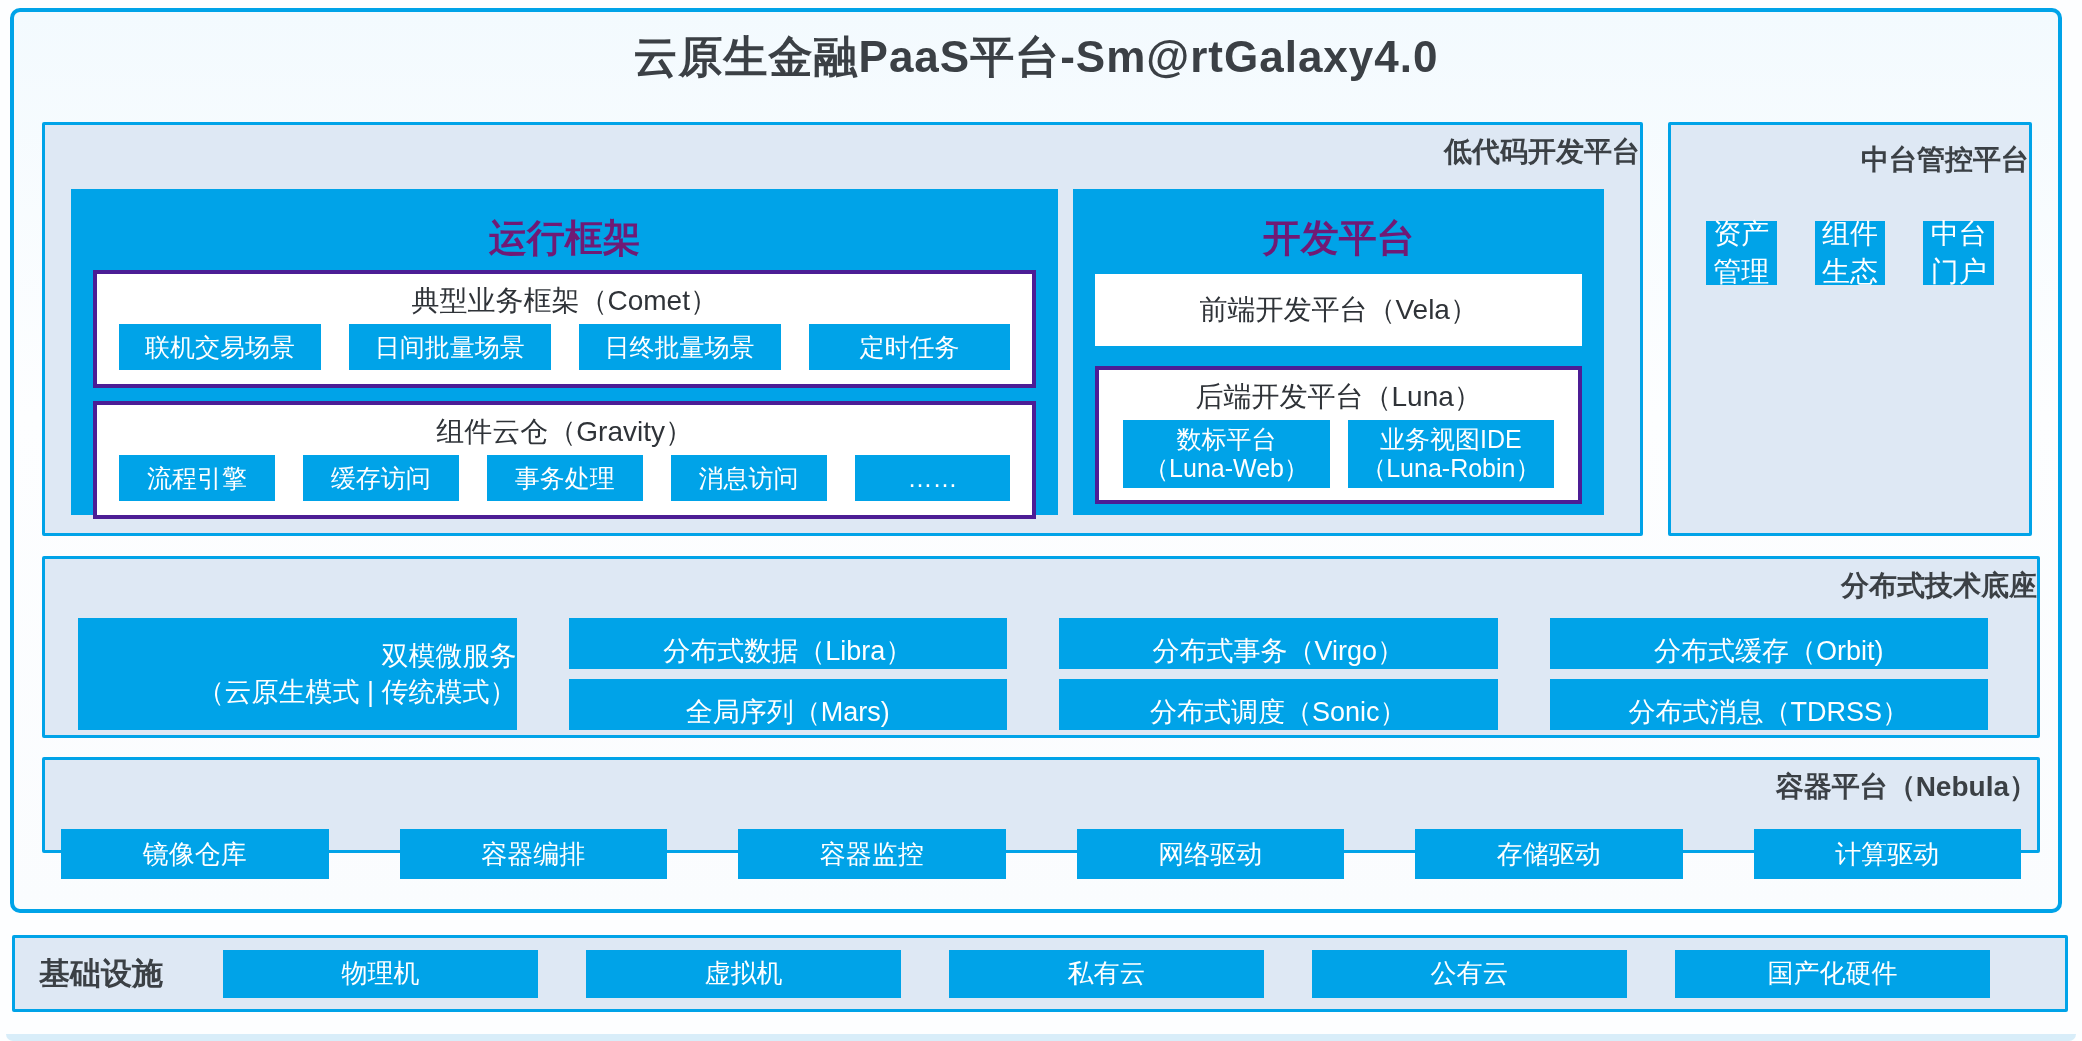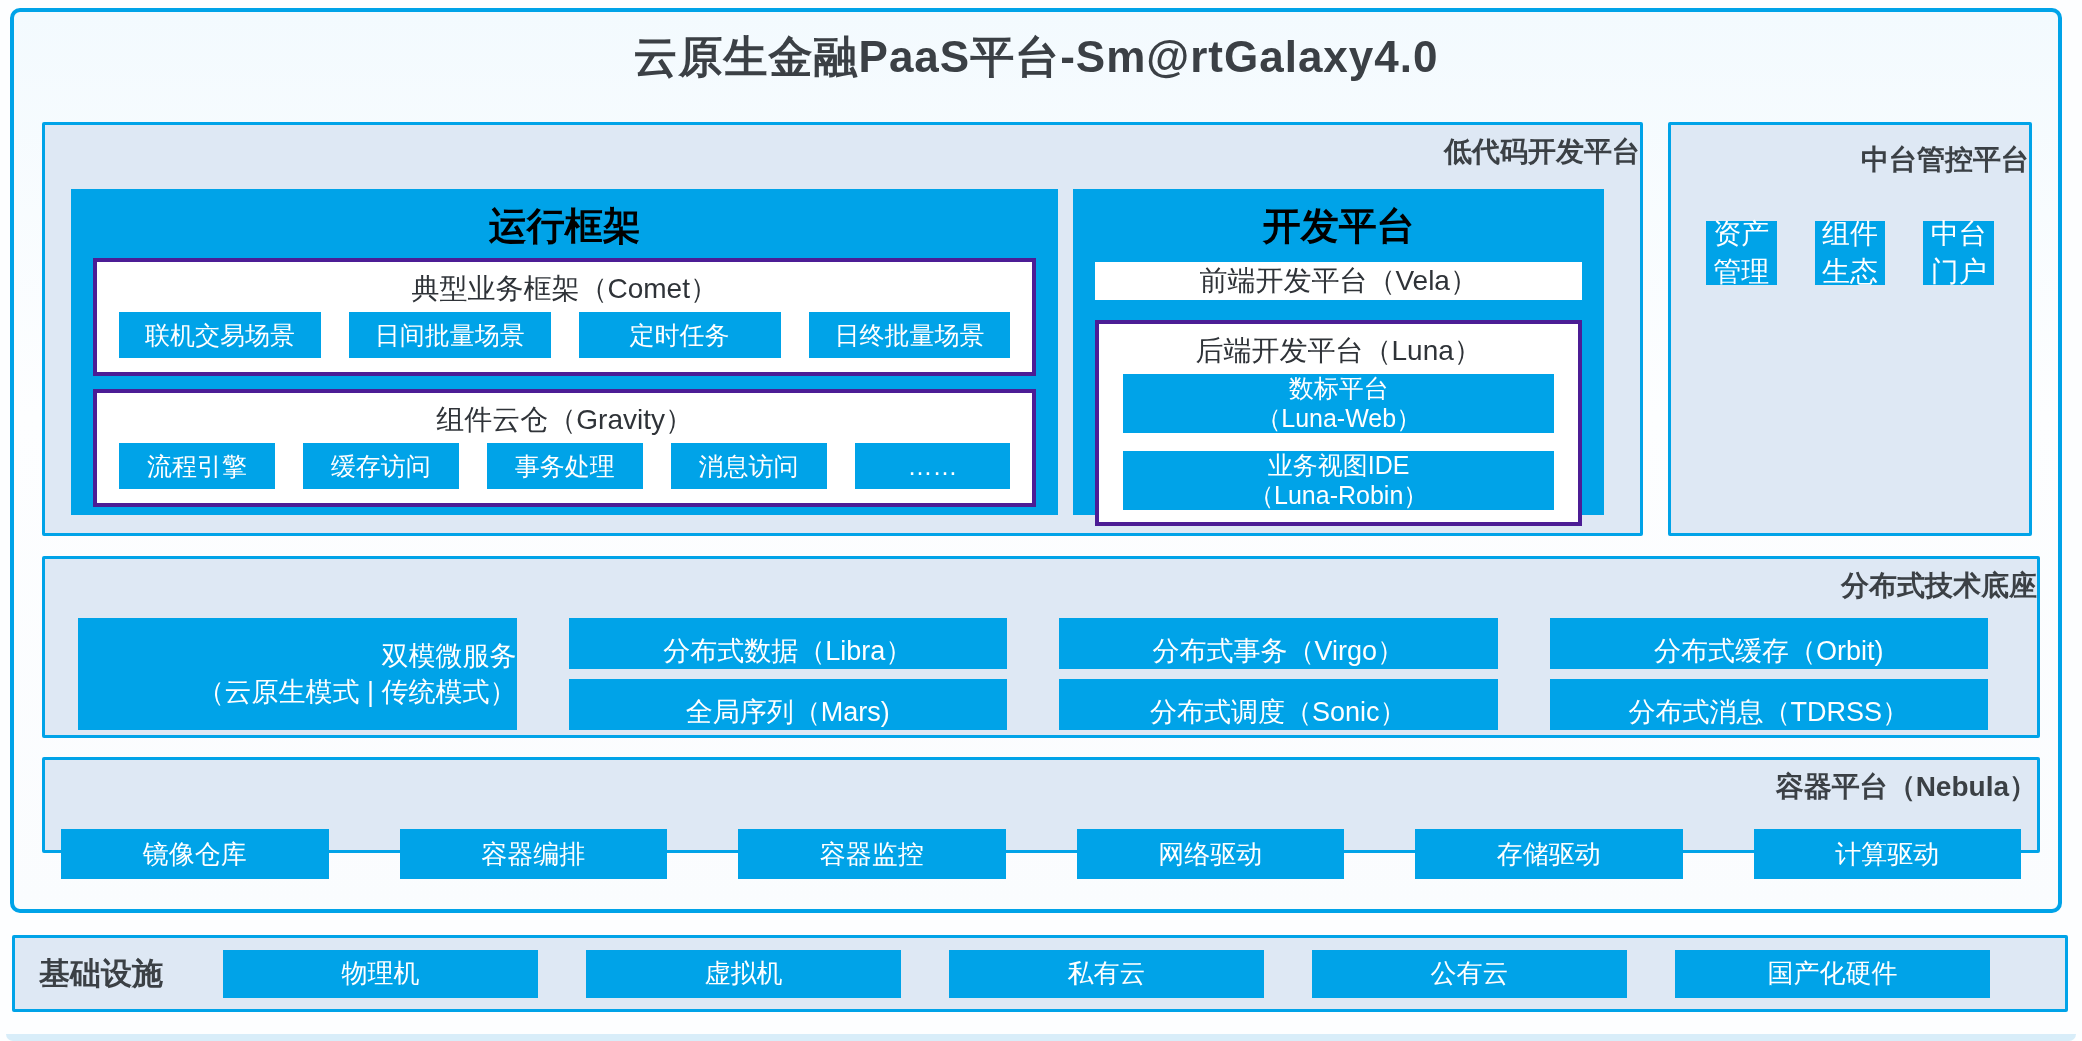--- a/index.html
+++ b/index.html
@@ -39,22 +39,22 @@
   .lowcode-body{
     position:absolute;top:64px;left:26px;right:36px;bottom:18px;
     display:flex;gap:15px;
   }
   .bluebox{
     background:#00A3E8;display:flex;flex-direction:column;box-sizing:border-box;
   }
   .runtime{flex:990;}
   .devp{flex:532;}
   .bluebox-title{
-    text-align:center;color:#000000;font-size:38px;font-weight:bold;
-    padding:12px 0 6px;
+    text-align:center;color:#701a75;font-size:38px;font-weight:bold;
+    padding:24px 0 6px;
   }
   .whitebox{background:#ffffff;margin:0 22px;box-sizing:border-box;}
   .graybox{border:4px solid #4c1d95;}
   .wb-label{
     text-align:center;font-size:28px;color:#2F3338;padding:8px 0 4px;
     white-space:nowrap;
   }
   .btn{
     background:#00A3E8;color:#ffffff;
     display:flex;align-items:center;justify-content:center;
@@ -62,21 +62,21 @@
   }
   .btn-row{display:flex;gap:28px;padding:0 22px 14px;}
   .btn-row .btn{flex:1;height:46px;font-size:25px;}
   .gravity{margin-top:13px;}
   .vela{
     margin:4px 22px 0;height:72px;
     display:flex;align-items:center;justify-content:center;
     font-size:28px;color:#2F3338;
   }
   .luna{margin:20px 22px 0;}
-  .luna-row{padding:0 24px 12px;gap:18px;flex-direction:column;}
+  .luna-row{padding:0 24px 12px;gap:18px;}
   .luna-row .btn2{
     flex:1;height:68px;flex-direction:column;line-height:1.18;font-size:25px;
   }
   
   .midp{left:1668px;top:122px;width:364px;height:414px;}
   .midp .sec-header{padding-top:16px;}
   .mid-btns{
     position:absolute;top:96px;left:35px;right:35px;
     display:flex;flex-direction:row;gap:38px;
   }
@@ -121,22 +121,22 @@
     <div class="lowcode-body">
 
       <div class="bluebox runtime">
         <div class="bluebox-title">运行框架</div>
 
         <div class="whitebox graybox">
           <div class="wb-label">典型业务框架（Comet）</div>
           <div class="btn-row">
             <div class="btn">联机交易场景</div>
             <div class="btn">日间批量场景</div>
+            <div class="btn">日终批量场景</div>
             <div class="btn">定时任务</div>
-            <div class="btn">日终批量场景</div>
           </div>
         </div>
 
         <div class="whitebox graybox gravity">
           <div class="wb-label">组件云仓（Gravity）</div>
           <div class="btn-row">
             <div class="btn">流程引擎</div>
             <div class="btn">缓存访问</div>
             <div class="btn">事务处理</div>
             <div class="btn">消息访问</div>

